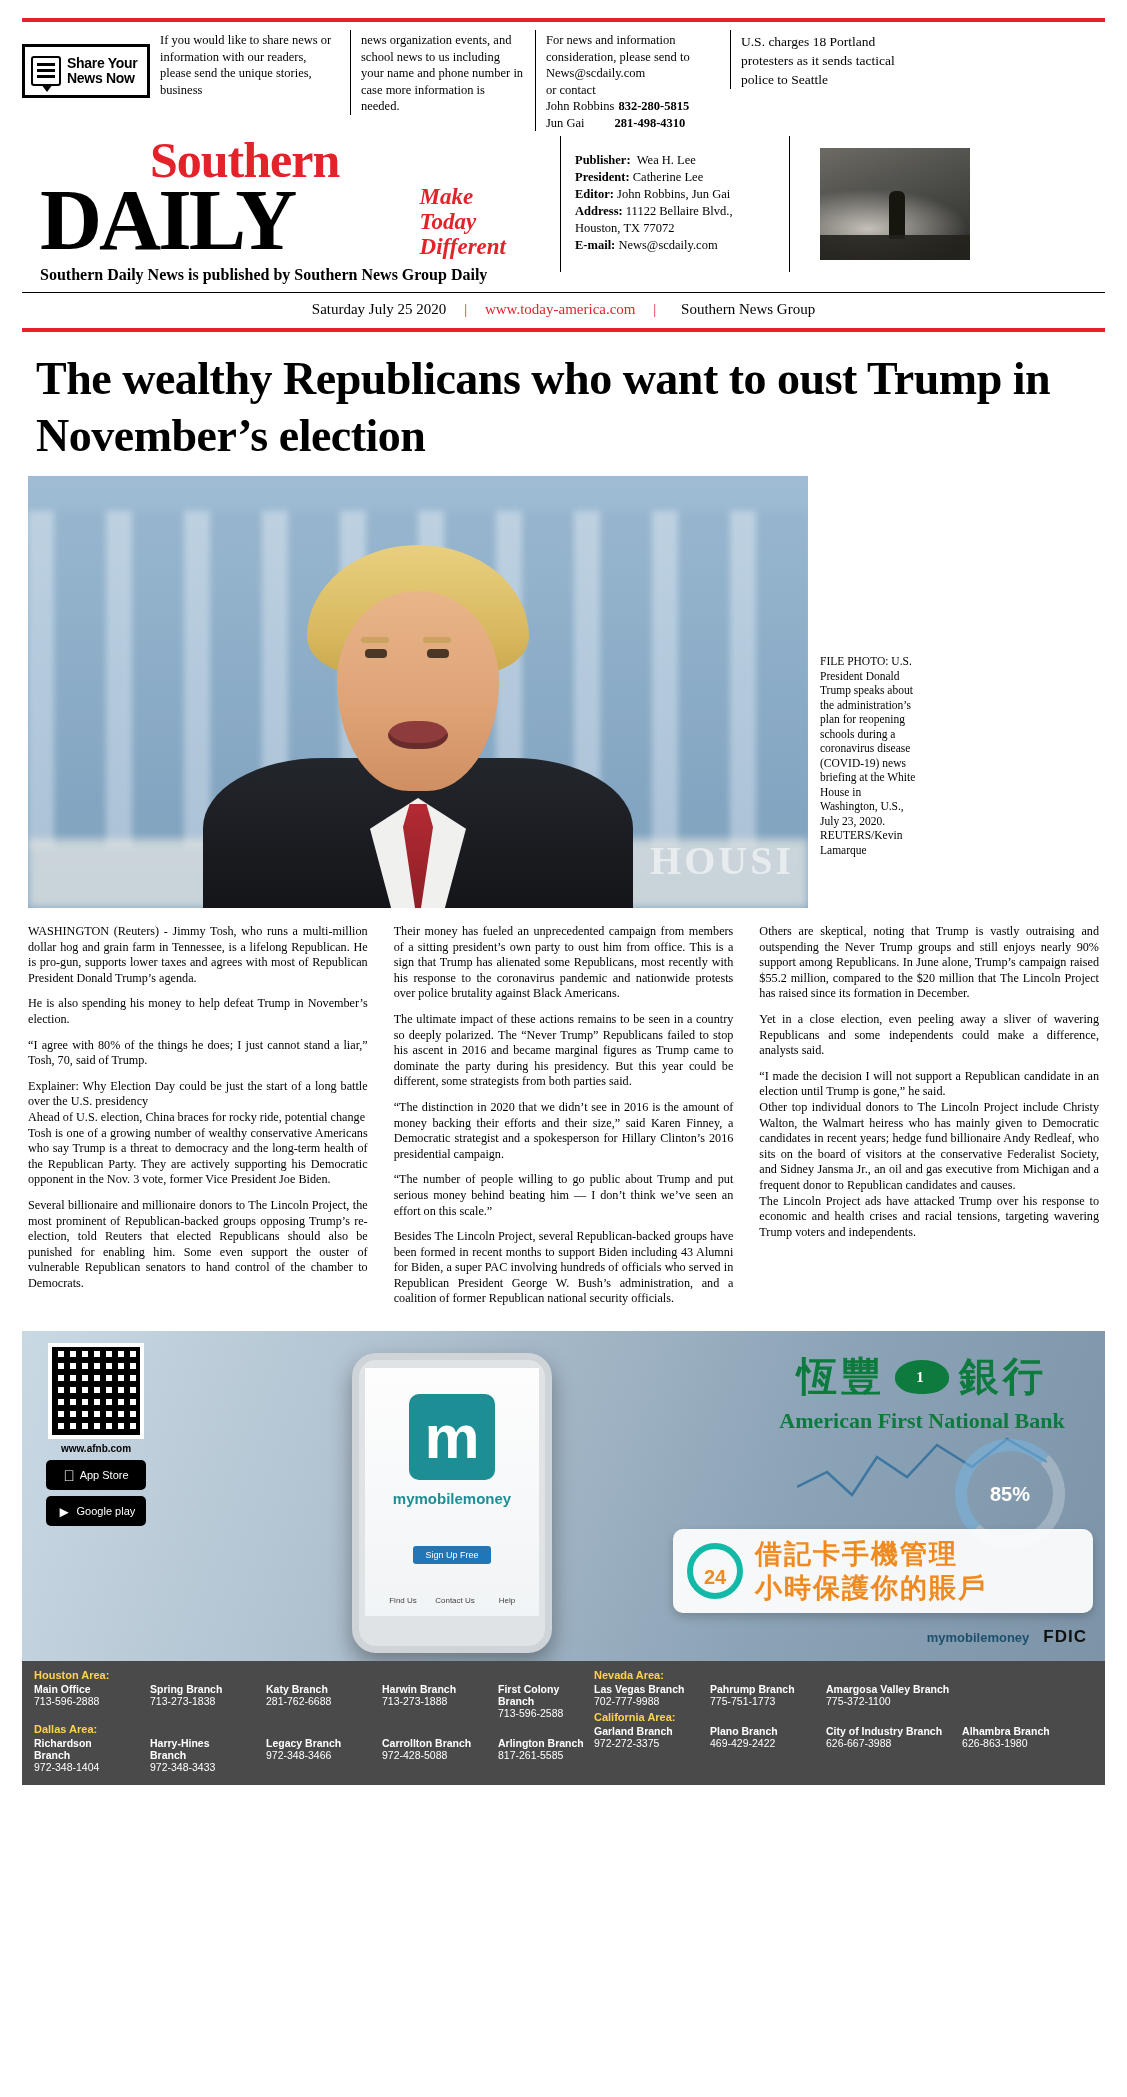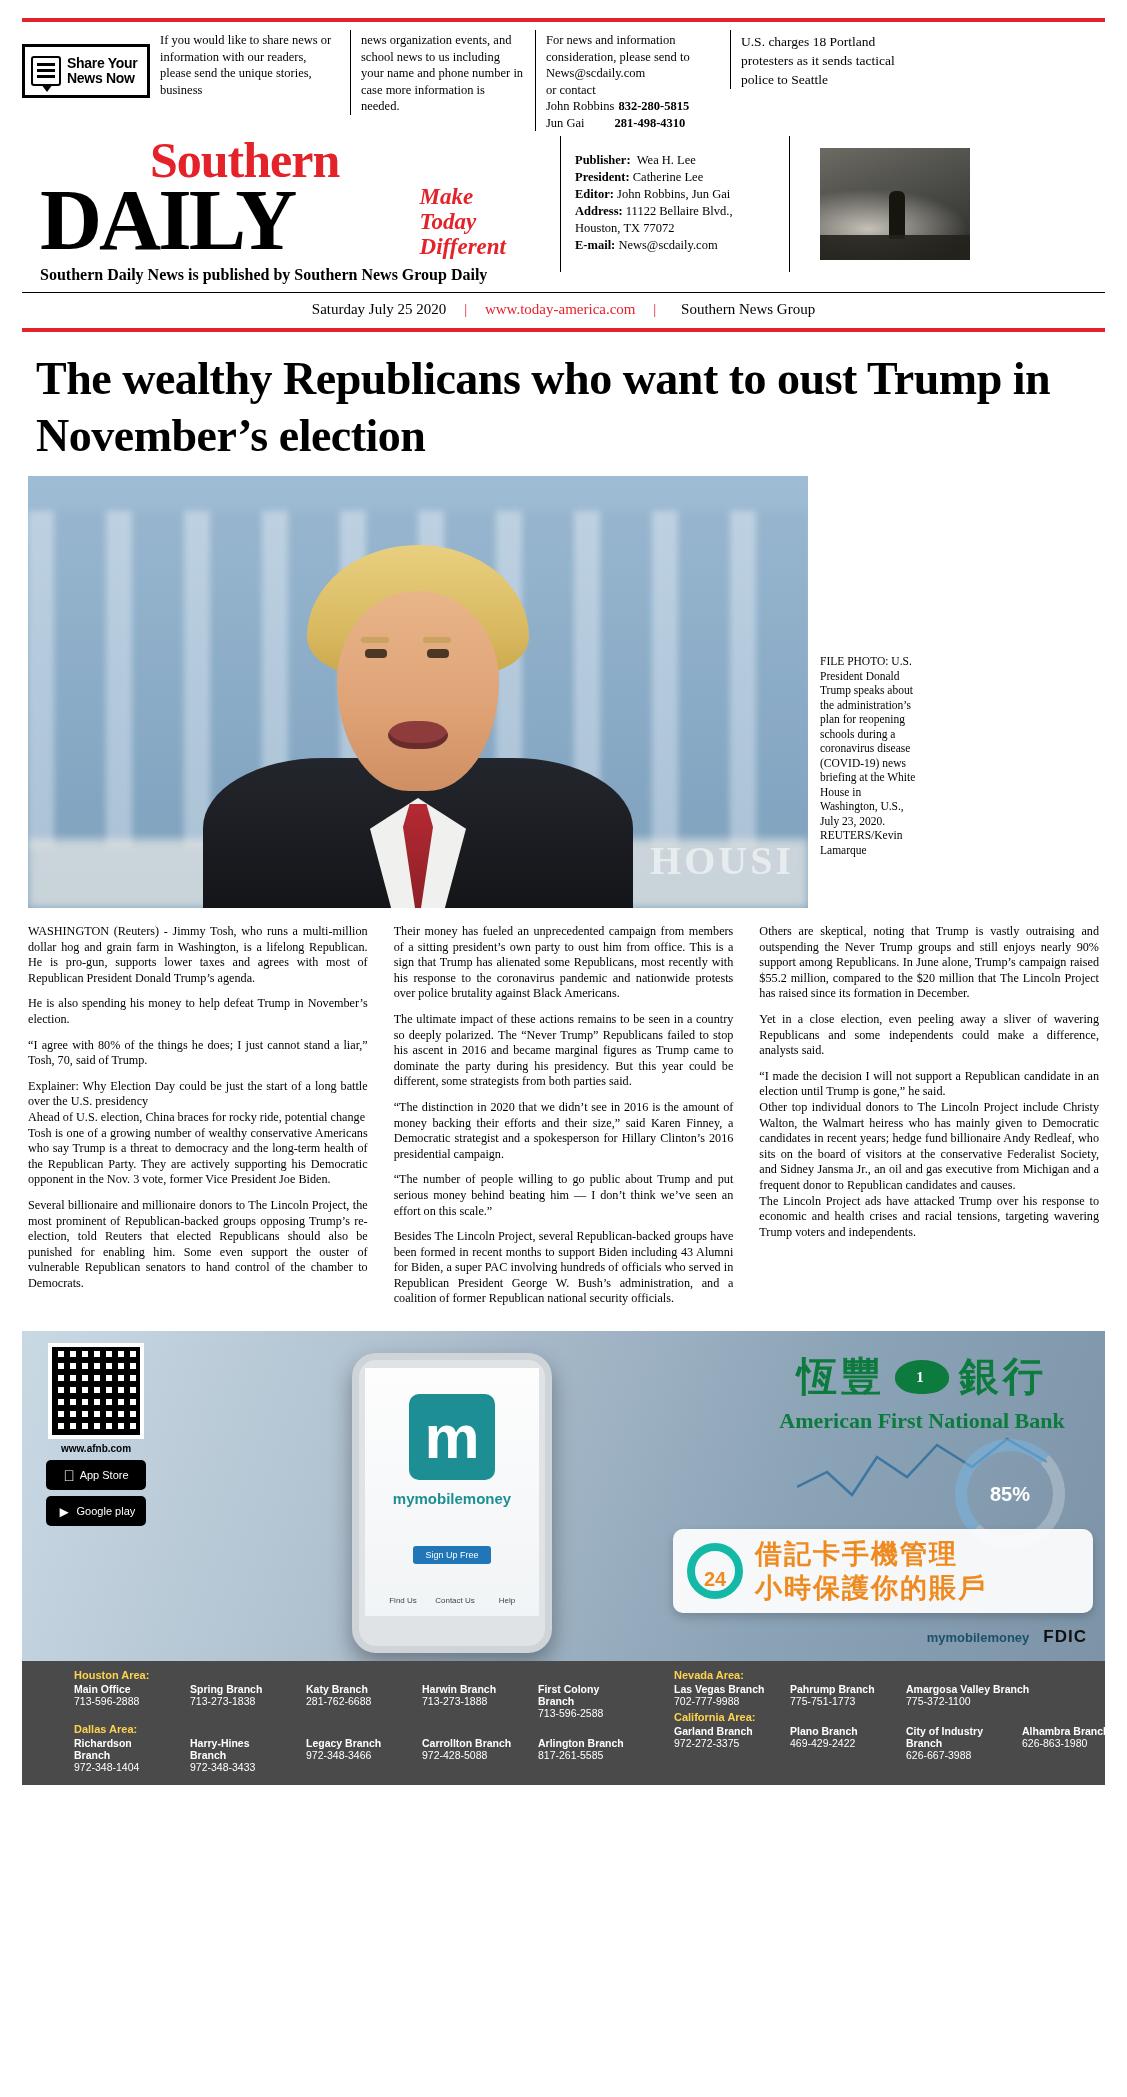--- a/index.html
+++ b/index.html
@@ -390,21 +390,21 @@
   .orange-card {
     position:absolute; right: 12px; bottom: 48px;
     width: 420px; height: 84px;
     background: rgba(255,255,255,.92);
     border-radius: 10px;
     display:flex; align-items:center; padding: 0 14px;
     box-shadow: 0 4px 10px rgba(0,0,0,.2);
   }
   .clock24 {
     width: 56px; height: 56px; border-radius:50%;
-    border: 8px solid #14b8a6; color:#ef8a21;
+    border: 6px solid #14b8a6; color:#ef8a21;
     font-family:"Liberation Sans", sans-serif; font-weight:bold;
     font-size: 20px; text-align:center; line-height:56px;
     flex: 0 0 56px; margin-right: 12px;
   }
   .orange-card .lines div {
     font-family:"Liberation Serif", serif; font-weight:bold;
     color:#ef8a21; font-size: 27px; line-height: 34px; letter-spacing: 2px;
   }
   .ad-bottom-logos {
     position:absolute; right: 18px; bottom: 14px;
@@ -416,21 +416,21 @@
 
   
   .footer {
     margin: 0 22px 10px 22px;
     background: #4a4a4a;
     color: #fff;
     padding: 8px 12px 12px 12px;
     display:flex;
     font-family:"Liberation Sans", sans-serif;
   }
-  .fgroup { padding-right: 18px; margin-left: 40px; }
+  .fgroup { padding-right: 18px; }
   .fhead {
     font-size: 11px; font-weight: bold; color:#ffd34d;
   }
   .fname { font-size: 10.5px; font-weight:bold; }
   .fnum { font-size: 10.5px; }
   .frow { display:flex; gap: 20px; }
   .fcell { min-width: 96px; margin-top: 2px; }
 </style>
 </head>
 <body>
@@ -518,21 +518,21 @@
         <div class="fig-eye-l"></div>
         <div class="fig-eye-r"></div>
         <div class="fig-mouth"></div>
       </div>
     </div>
     <div class="hero-caption">FILE PHOTO: U.S. President Donald Trump speaks about the administration’s plan for reopening schools during a coronavirus disease (COVID-19) news briefing at the White House in Washington, U.S., July 23, 2020. REUTERS/Kevin Lamarque</div>
   </div>
 
   <div class="body-cols">
     <div class="bcol">
-      <p>WASHINGTON (Reuters) - Jimmy Tosh, who runs a multi-million dollar hog and grain farm in Washington, is a lifelong Republican. He is pro-gun, supports lower taxes and agrees with most of Republican President Donald Trump’s agenda.</p>
+      <p>WASHINGTON (Reuters) - Jimmy Tosh, who runs a multi-million dollar hog and grain farm in Tennessee, is a lifelong Republican. He is pro-gun, supports lower taxes and agrees with most of Republican President Donald Trump’s agenda.</p>
       <p>He is also spending his money to help defeat Trump  in November’s election.</p>
       <p>“I agree with 80% of the things he does; I just cannot stand a liar,” Tosh, 70, said of Trump.</p>
       <p class="tight">Explainer: Why Election Day could be just the start of a long battle over the U.S. presidency</p>
       <p class="tight">Ahead of U.S. election, China braces for rocky ride, potential change</p>
       <p>Tosh is one of a growing number of wealthy conservative Americans who say Trump is a threat to democracy and the long-term health of the Republican Party. They are actively supporting his Democratic opponent in the Nov. 3 vote, former Vice President Joe Biden.</p>
       <p>Several billionaire and millionaire donors to The Lincoln Project, the most prominent of Republican-backed groups opposing Trump’s re-election, told Reuters that elected Republicans should also be punished for enabling him. Some even support the ouster of vulnerable Republican senators to hand control of the chamber to Democrats.</p>
     </div>
     <div class="bcol">
       <p>Their money has fueled an unprecedented campaign from members of a sitting president’s own party to oust him from office. This is a sign that Trump has alienated some Republicans, most recently with his response to the coronavirus pandemic and nationwide protests over police brutality against Black Americans.</p>
       <p>The ultimate impact of these actions remains to be seen in a country so deeply polarized. The “Never Trump” Republicans failed to stop his ascent in 2016 and became marginal figures as Trump came to dominate the party during his presidency. But this year could be different, some strategists from both parties said.</p>

